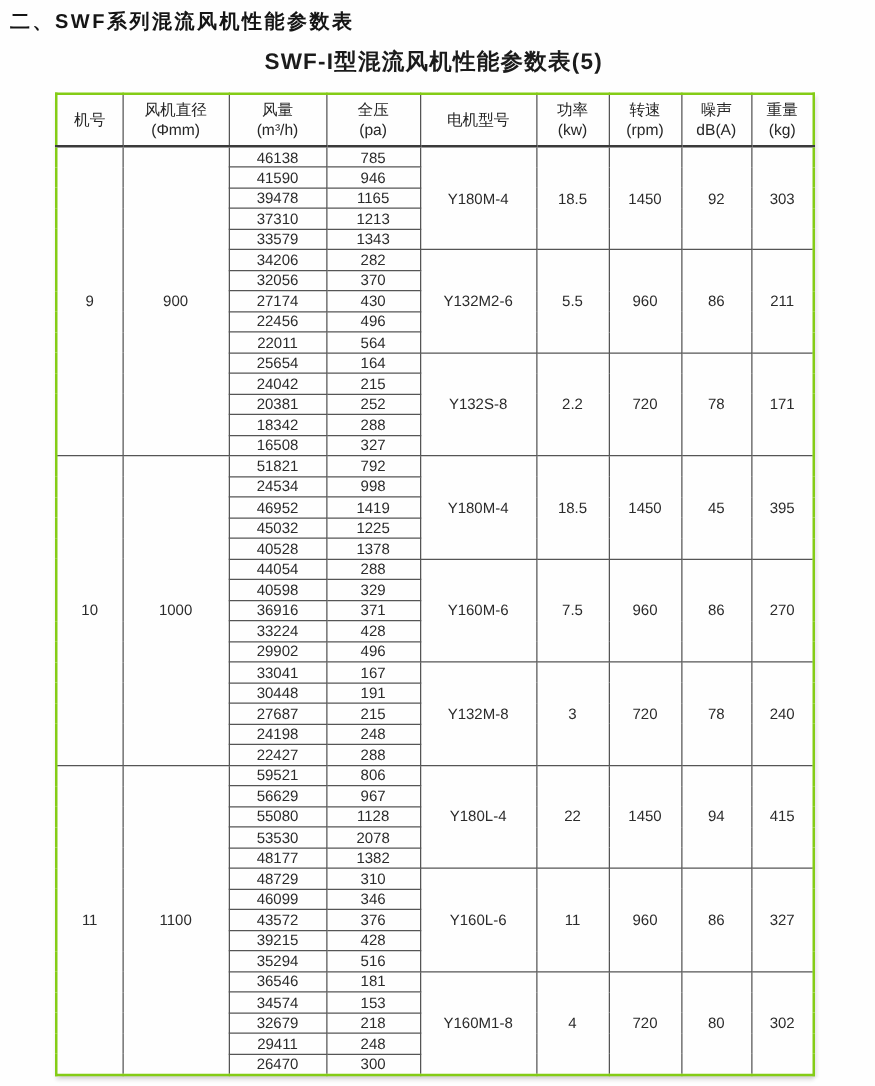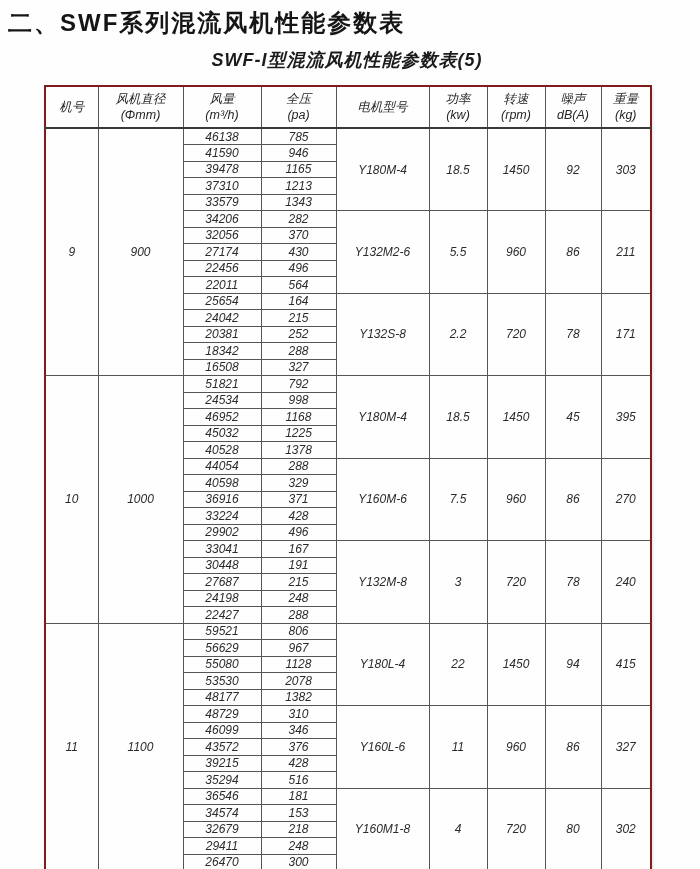--- a/index.html
+++ b/index.html
@@ -2,31 +2,31 @@
 <html><head>
 <meta charset="utf-8">
 <style>
   html,body { margin:0; padding:0; }
   body {
     width:700px; height:869px; background:#fefefe; color:#1f1f1f;
     font-family:"Liberation Sans","DejaVu Sans",sans-serif;
     overflow:hidden;
   }
   .page-title {
-    font-size:24px; font-weight:bold; letter-spacing:2px;
+    font-size:16px; font-weight:bold; letter-spacing:2px;
     margin:7px 0 0 8px; color:#151515; white-space:nowrap;
   }
-  .table-wrap { width:606px; margin-left:44px;font-style:italic; }
+  .table-wrap { width:606px; margin-left:44px; }
   .sub-title {
     text-align:center; font-size:18px; font-weight:bold;
     letter-spacing:1px; margin-top:9px; color:#1b1b1b; white-space:nowrap;
   }
   table.param-table {
     border-collapse:collapse; table-layout:fixed; width:606px;
-    margin-top:13px; border:2px solid #7f1d1d;
+    margin-top:13px; border:2px solid #84cc16;
     box-shadow:0 4px 3px -1px rgba(0,0,0,0.12), 3px 2px 2px -1px rgba(0,0,0,0.06);
   }
   .param-table th, .param-table td {
     border:1px solid #555; text-align:center; vertical-align:middle;
     padding:0; overflow:hidden; white-space:nowrap;
   }
   .param-table thead tr { height:42px; }
   .param-table thead th {
     border-bottom:2px solid #3a3a3a; font-size:12.5px; font-weight:normal;
     line-height:1.3; color:#262626;
@@ -183,21 +183,21 @@
           <td rowspan="5">1450</td>
           <td rowspan="5">45</td>
           <td rowspan="5">395</td>
         </tr>
         <tr>
           <td>24534</td>
           <td>998</td>
         </tr>
         <tr>
           <td>46952</td>
-          <td>1168</td>
+          <td>1419</td>
         </tr>
         <tr>
           <td>45032</td>
           <td>1225</td>
         </tr>
         <tr>
           <td>40528</td>
           <td>1378</td>
         </tr>
         <tr>

